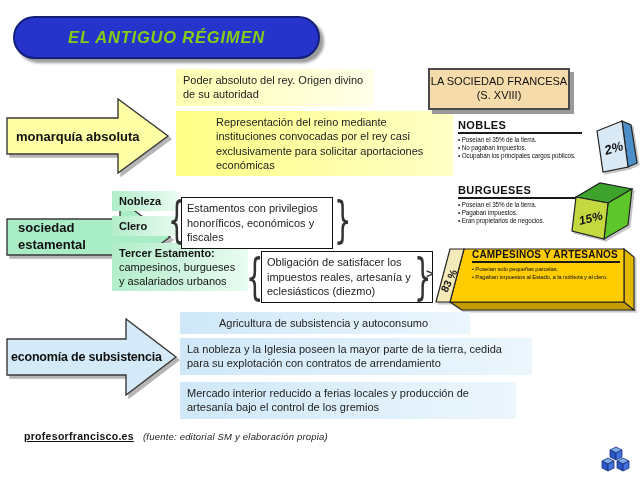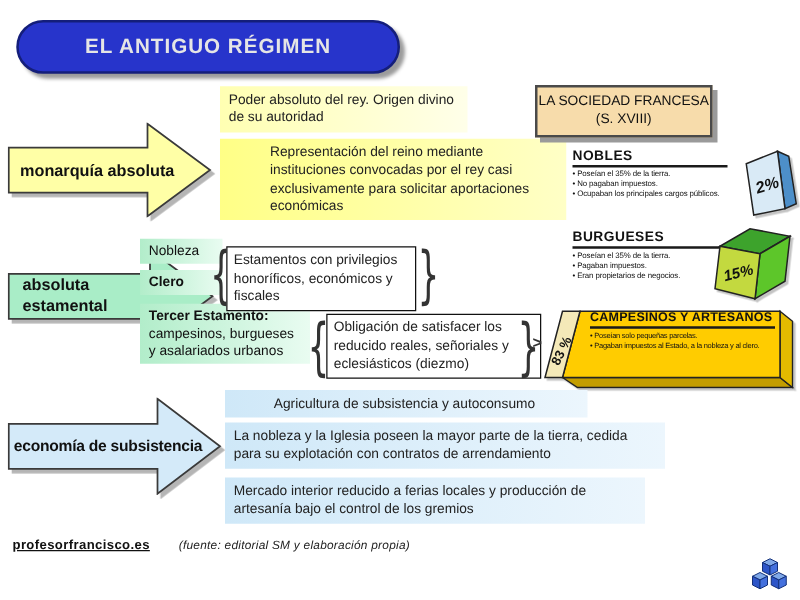--- a/index.html
+++ b/index.html
@@ -5,21 +5,21 @@
   html,body{margin:0;padding:0;background:#fff;}
   #slide{position:relative;width:640px;height:480px;background:#ffffff;
          font-family:"Liberation Sans","DejaVu Sans",sans-serif;color:#111;
          outline:1px solid #ccc;overflow:hidden;}
   .abs{position:absolute;}
 
   
   .title-pill{left:13px;top:16px;width:303px;height:39px;background:#2734cb;
     border:2px solid #141e7a;border-radius:22px;box-shadow:4px 4px 3px #9c9c9c;
     display:flex;align-items:center;justify-content:center;}
-  .title-pill span{color:#e5e5e5;font-weight:bold;font-size:16.5px;letter-spacing:.8px;}
+  .title-pill span{color:#84cc16;font-weight:bold;font-size:16.5px;letter-spacing:.8px;font-style:italic;}
 
   
   .arrow-svg{filter:drop-shadow(3px 3px 0 #b5b5b5);}
   .arrow-label{font-weight:bold;font-size:13px;color:#111;white-space:nowrap;}
 
   
   .note{font-size:11px;line-height:1.3;color:#222;padding:4px 7px;}
   .ynote1{background:linear-gradient(90deg,#ffffb2,#ffffe9);}
   .ynote2{background:linear-gradient(90deg,#ffff86,#ffffc6);padding-left:40px;}
   .gbox{background:linear-gradient(90deg,#b2edca,#e9fcf1);font-size:11px;color:#111;padding:3px 7px;line-height:1.28;}
@@ -91,35 +91,35 @@
   <svg class="abs" style="left:570px;top:181px;filter:drop-shadow(2px 2px 0 #c4c4c4);" width="68" height="60" viewBox="0 0 68 60">
     <polygon points="6,16 30,2 62,8 38,22" fill="#3da32c" stroke="#222" stroke-width="1.2"></polygon>
     <polygon points="38,22 62,8 58,44 34,58" fill="#5dc62a" stroke="#222" stroke-width="1.2"></polygon>
     <polygon points="6,16 38,22 34,58 2,50" fill="#c3d93f" stroke="#222" stroke-width="1.2"></polygon>
     <text transform="translate(10,44) rotate(-14)" font-size="12" font-weight="bold" font-style="italic" fill="#111">15%</text>
   </svg>
 
   <svg class="abs arrow-svg" style="left:6px;top:199px;" width="166" height="76">
     <polygon points="1,20 114,20 114,1 164,38 114,75 114,56 1,56" fill="#a9edc7" stroke="#3a3a3a" stroke-width="1.4"></polygon>
   </svg>
-  <div class="abs arrow-label" style="left:18px;top:220px;width:100px;white-space:normal;line-height:1.3;">absoluta estamental</div>
+  <div class="abs arrow-label" style="left:18px;top:220px;width:100px;white-space:normal;line-height:1.3;">sociedad estamental</div>
 
-  <div class="abs gbox" style="left:112px;top:191px;width:52px;font-weight:normal;">Nobleza</div>
+  <div class="abs gbox" style="left:112px;top:191px;width:52px;font-weight:bold;">Nobleza</div>
   <div class="abs gbox" style="left:112px;top:216px;width:52px;font-weight:bold;">Clero</div>
   <div class="abs gbox" style="left:112px;top:243px;width:122px;">
     <span style="font-weight:bold;">Tercer Estamento: </span>
     <span>campesinos, burgueses y asalariados urbanos</span>
   </div>
 
   <div class="abs brace" style="left:168px;top:195px;">{</div>
   <div class="abs wbox" style="left:181px;top:197px;width:140px;">Estamentos con privilegios honoríficos, económicos y fiscales</div>
   <div class="abs brace" style="left:334px;top:195px;">}</div>
 
   <div class="abs brace" style="left:246px;top:252px;">{</div>
-  <div class="abs wbox" style="left:261px;top:251px;width:160px;">Obligación de satisfacer los reducido reales, señoriales y eclesiásticos (diezmo)</div>
+  <div class="abs wbox" style="left:261px;top:251px;width:160px;">Obligación de satisfacer los impuestos reales, artesanía y eclesiásticos (diezmo)</div>
   <div class="abs brace" style="left:414px;top:252px;">}</div>
   <div class="abs pointer" style="left:426px;top:266px;">&gt;</div>
 
   <div class="abs" style="left:434px;top:245px;width:212px;height:66px;">
     <svg class="abs" style="left:0;top:0;filter:drop-shadow(2px 2px 0 #c8c8c8);" width="206" height="66" viewBox="0 0 206 66">
       <polygon points="16,57 190,57 200,65 28,65" fill="#c39d00" stroke="#222" stroke-width="1.1"></polygon>
       <polygon points="190,4 200,12 200,65 190,57" fill="#e3ba00" stroke="#222" stroke-width="1.1"></polygon>
       <polygon points="16,57 30,4 190,4 190,57" fill="#ffcc00" stroke="#222" stroke-width="1.2"></polygon>
       <polygon points="2,57 16,4 30,4 16,57" fill="#f4e9b8" stroke="#222" stroke-width="1.2"></polygon>
       <text transform="translate(13,48) rotate(-64)" font-size="10.5" font-weight="bold" fill="#111">83 %</text>
@@ -136,21 +136,21 @@
 
   <svg class="abs arrow-svg" style="left:6px;top:318px;" width="172" height="78">
     <polygon points="1,21 120,21 120,1 170,39 120,77 120,57 1,57" fill="#d4eaf9" stroke="#3a3a3a" stroke-width="1.4"></polygon>
   </svg>
   <div class="abs arrow-label" style="left:11px;top:350px;font-size:12.5px;letter-spacing:-.2px;text-align:right;">economía de subsistencia</div>
 
   <div class="abs note bnote" style="left:180px;top:312px;width:244px;padding-left:39px;">Agricultura de subsistencia y autoconsumo</div>
   <div class="abs note bnote" style="left:180px;top:338px;width:338px;">La nobleza y la Iglesia poseen la mayor parte de la tierra, cedida para su explotación con contratos de arrendamiento</div>
   <div class="abs note bnote" style="left:180px;top:382px;width:322px;">Mercado interior reducido a ferias locales y producción de artesanía bajo el control de los gremios</div>
 
-  <div class="abs footer-site" style="left:10px;top:430px;">profesorfrancisco.es</div>
+  <div class="abs footer-site" style="left:24px;top:430px;">profesorfrancisco.es</div>
   <div class="abs footer-src" style="left:143px;top:431px;">(fuente: editorial SM y elaboración propia)</div>
 
   <svg class="abs" style="left:598px;top:444px;" width="36" height="30" viewBox="0 0 36 30">
     <g stroke="#13307a" stroke-width=".8">
       <polygon points="12,6 18,3 24,6 18,9" fill="#7fa8e8"></polygon>
         <polygon points="12,6 18,9 18,16 12,13" fill="#2d55c8"></polygon>
         <polygon points="24,6 18,9 18,16 24,13" fill="#4470dd"></polygon>
       <polygon points="4,17 10,14 16,17 10,20" fill="#7fa8e8"></polygon>
         <polygon points="4,17 10,20 10,27 4,24" fill="#2d55c8"></polygon>
         <polygon points="16,17 10,20 10,27 16,24" fill="#4470dd"></polygon>

